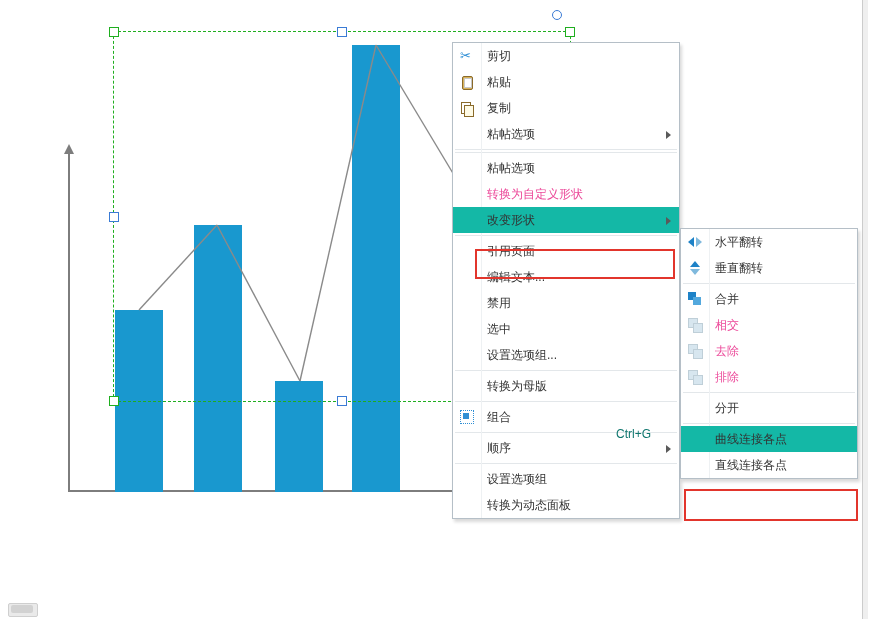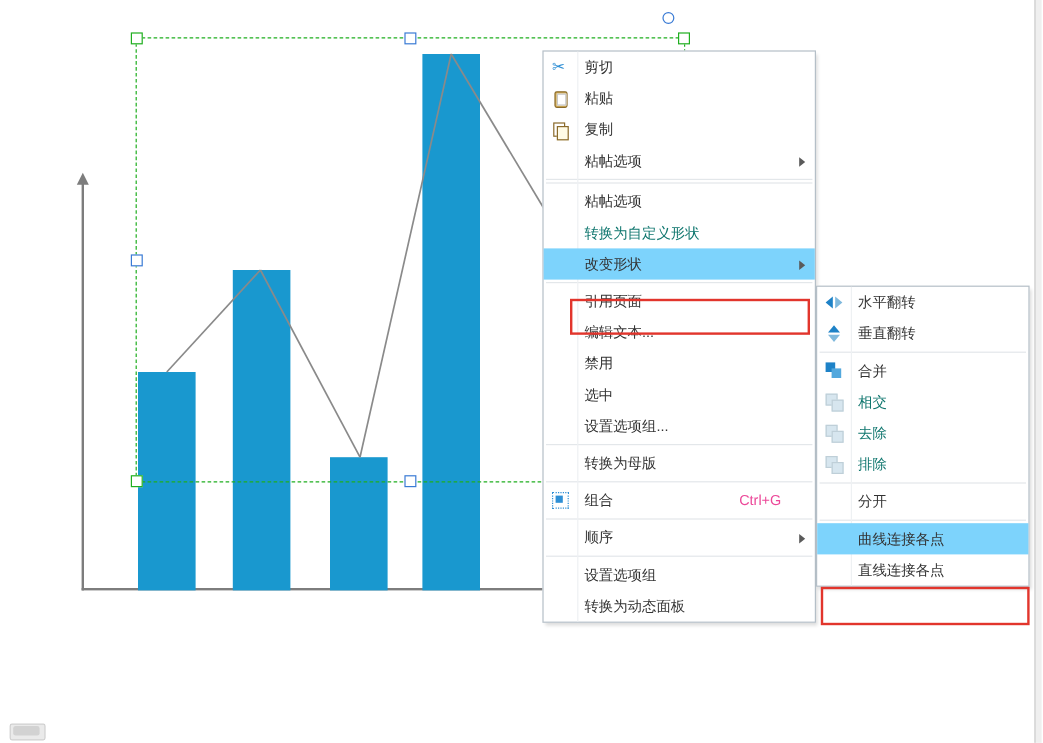--- a/index.html
+++ b/index.html
@@ -20,27 +20,27 @@
 .poly line{stroke:#8a8a8a;stroke-width:1.4}
 
 
 .sel{position:absolute;border:1px dashed #1fae1f;left:113px;top:31px;width:456px;height:369px}
 .handle{position:absolute;width:8px;height:8px;background:#fff;border:1px solid #3a7bd5;box-shadow:0 0 0 1px #fff inset}
 .handle.corner{border-color:#1fae1f}
 
 
 .menu{position:absolute;background:#fff;border:1px solid #b5bfc7;box-shadow:2px 3px 3px rgba(0,0,0,.15)}
 .menu .item{height:26px;line-height:26px;padding:0 28px 0 34px;white-space:nowrap;position:relative;color:#333}
-.menu .item.disabled{color:#0f766e}
-.menu .item.hover{background:#7dd3fc}
+.menu .item.disabled{color:#ec4899}
+.menu .item.hover{background:#14b8a6}
 .menu .sep{height:1px;background:#e3e7ea;margin:2px 2px}
 .menu .iconcell{position:absolute;left:0;top:0;width:28px;height:26px;display:flex;align-items:center;justify-content:center}
 .menu .iconcol{position:absolute;left:0;top:0;bottom:0;width:28px;border-right:1px solid #eef1f3}
 .menu .arrow{position:absolute;right:8px;top:10px;border-top:4px solid transparent;border-bottom:4px solid transparent;border-left:5px solid #5a5a5a}
-.menu .shortc{position:absolute;right:28px;top:0;line-height:26px;color:#ec4899}
+.menu .shortc{position:absolute;right:28px;top:17px;line-height:26px;color:#0f766e}
 .redbox{position:absolute;border:2px solid #e2352c;pointer-events:none}
 
 
 .ic{display:inline-block;width:14px;height:14px;position:relative}
 .ic-cut{color:#2f8fd5;font-size:13px;line-height:14px}
 .ic-copy::before{content:"";position:absolute;left:1px;top:1px;width:8px;height:10px;border:1px solid #8a6a2a;background:#fff}
 .ic-copy::after{content:"";position:absolute;left:4px;top:4px;width:8px;height:10px;border:1px solid #8a6a2a;background:#fffbe6}
 .ic-paste::before{content:"";position:absolute;left:2px;top:1px;width:9px;height:12px;background:#d9b35a;border:1px solid #8a6a2a;border-radius:2px}
 .ic-paste::after{content:"";position:absolute;left:4px;top:3px;width:6px;height:8px;background:#fff;border:1px solid #c7c7c7}
 .ic-group::before{content:"";position:absolute;left:0;top:0;width:12px;height:12px;border:1px dotted #2f8fd5}
@@ -146,21 +146,21 @@
     <div class="sep"></div>
     <div class="item">
       <span>顺序</span>
       <span class="arrow"></span>
     </div>
     <div class="sep"></div>
     <div class="item"><span>设置选项组</span></div>
     <div class="item"><span>转换为动态面板</span></div>
   </div>
 
-  <div class="menu" style="left:680px;top:238px;width:176px">
+  <div class="menu" style="left:680px;top:228px;width:176px">
     <div class="iconcol"></div>
     <div class="item">
       <span class="iconcell">
           <span class="ic ic-fliph"></span>
         </span>
       <span>水平翻转</span>
     </div>
     <div class="item">
       <span class="iconcell">
           <span class="ic ic-flipv"></span>

